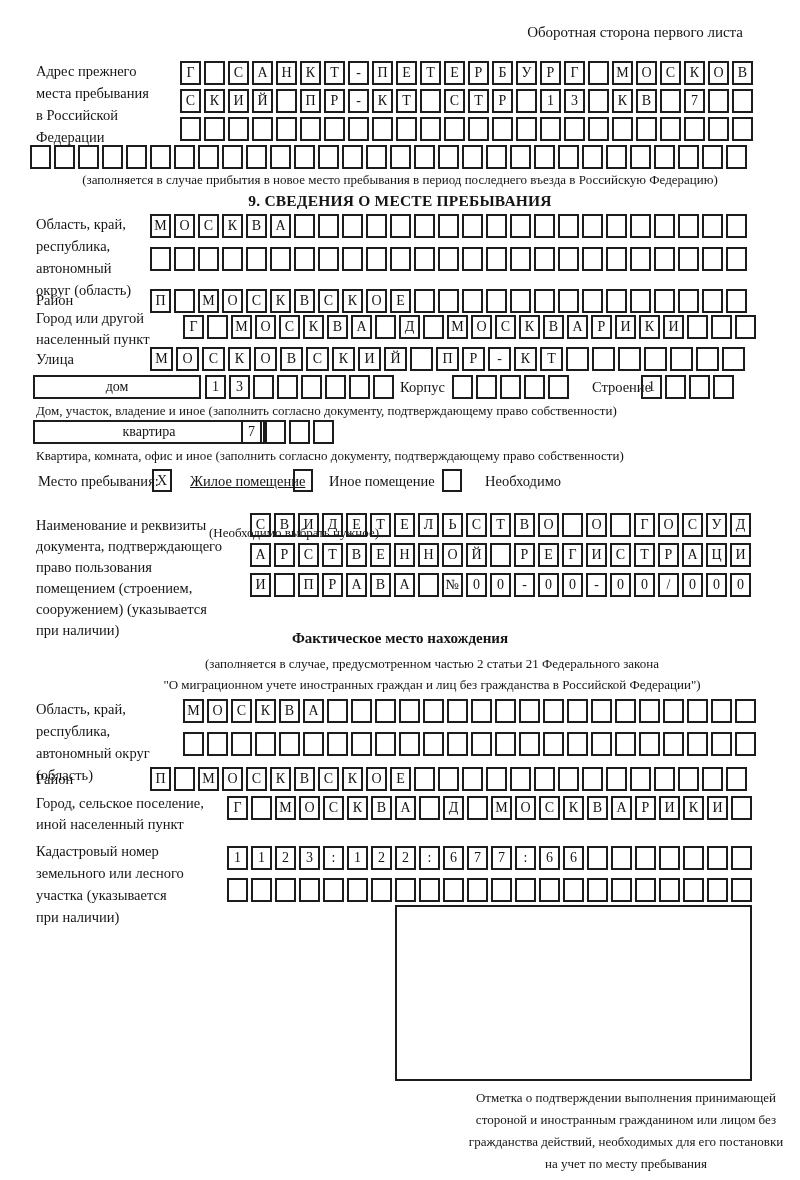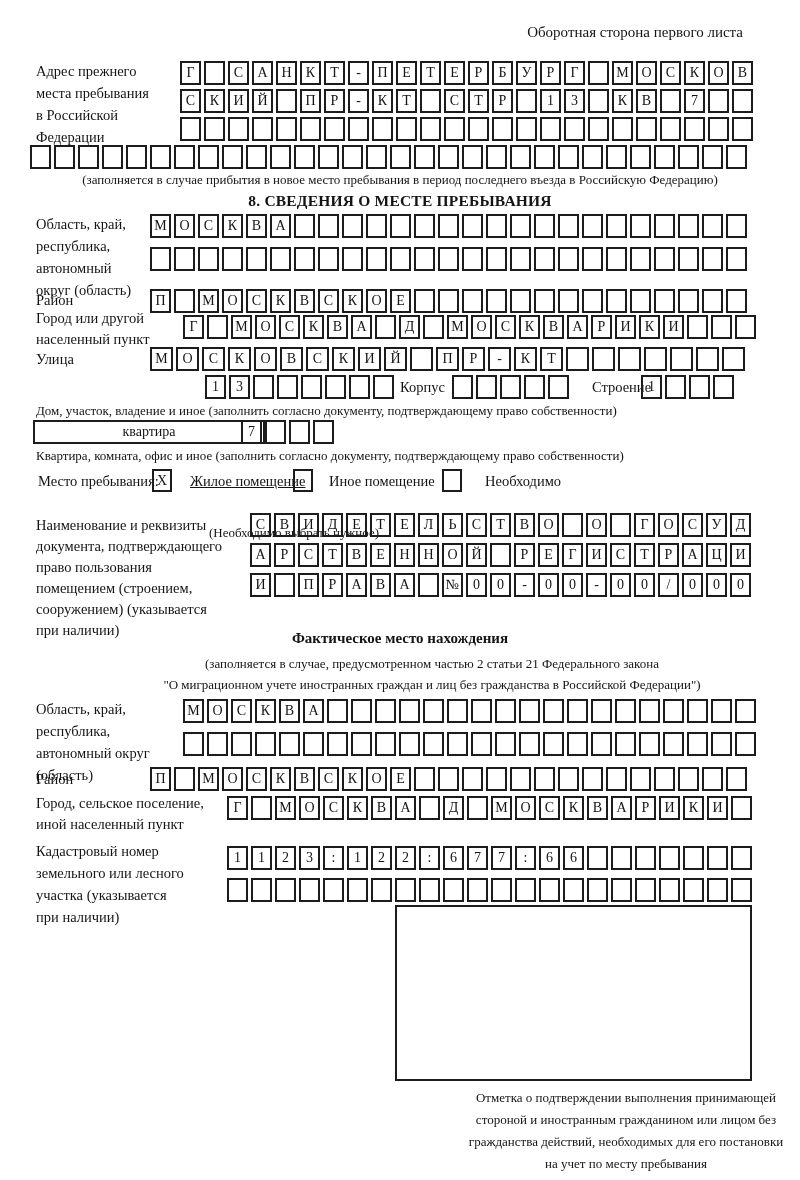--- a/index.html
+++ b/index.html
@@ -148,21 +148,21 @@
       <span class="cell"></span>
       <span class="cell"></span>
       <span class="cell"></span>
       <span class="cell"></span>
       <span class="cell"></span>
       <span class="cell"></span>
       <span class="cell"></span>
     </div>
   <div class="abs note center" style="top:172px;">(заполняется в случае прибытия в новое место пребывания в период последнего въезда в Российскую Федерацию)</div>
 
-  <div class="abs title center" style="top:192px;">8. СВЕДЕНИЯ О МЕСТЕ ПРЕБЫВАНИЯ</div>
+  <div class="abs title center" style="top:192px;">9. СВЕДЕНИЯ О МЕСТЕ ПРЕБЫВАНИЯ</div>
 
   <div class="abs label" style="left:36px; top:213px; width:130px;">Область, край,
 республика,
 автономный
 округ (область)</div>
   <div class="cellrow" style="left:150px; top:214px;">
       <span class="cell">М</span>
       <span class="cell">О</span>
       <span class="cell">С</span>
       <span class="cell">К</span>
@@ -294,20 +294,21 @@
       <span class="cell">Т</span>
       <span class="cell"></span>
       <span class="cell"></span>
       <span class="cell"></span>
       <span class="cell"></span>
       <span class="cell"></span>
       <span class="cell"></span>
       <span class="cell"></span>
     </div>
 
+  <div class="fieldbox" style="left:33px; top:375px; width:168px;">дом</div>
   <div class="cellrow" style="left:205px; top:375px;">
       <span class="cell">1</span>
       <span class="cell">3</span>
       <span class="cell"></span>
       <span class="cell"></span>
       <span class="cell"></span>
       <span class="cell"></span>
       <span class="cell"></span>
       <span class="cell"></span>
     </div>

